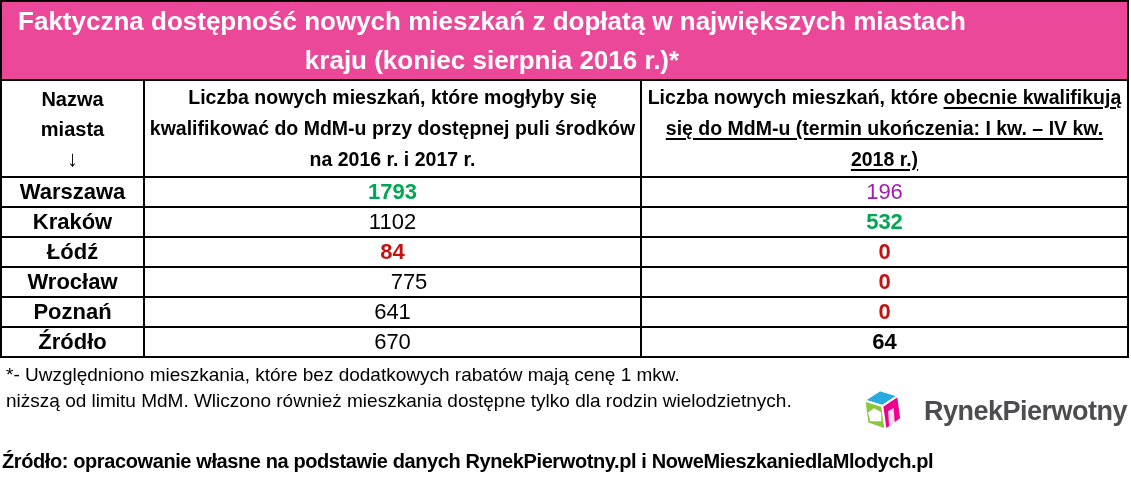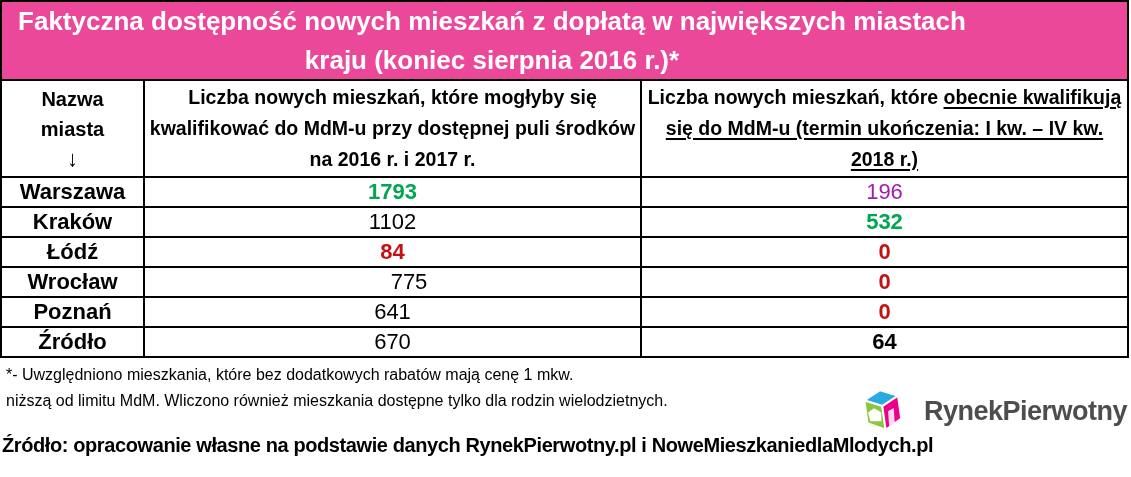--- a/index.html
+++ b/index.html
@@ -50,25 +50,25 @@
   th.city-h .arrow{display:block;font-size:22px;}
   th.col-h{font-size:19.5px;line-height:31px;}
   .u{text-decoration:underline;text-decoration-thickness:2px;text-underline-offset:3px;}
   tbody td{height:28px;font-size:22px;line-height:28px;}
   td.city{font-weight:bold;}
   td.num{font-weight:400;}
   
   .footnote{
     margin:4px 0 16px 6px;
     width:900px;
-    font-size:16px;line-height:26px;
+    font-size:19px;line-height:26px;
     font-weight:400;
   }
   .source{
-    position:absolute;left:2px;bottom:20px;width:1127px;
+    position:absolute;left:2px;bottom:4px;width:1127px;
     font-size:20px;font-weight:bold;
     letter-spacing:-0.4px;
     white-space:nowrap;
   }
   .logo{
     position:absolute;right:4px;top:388px;
     display:flex;align-items:center;gap:20px;
   }
   .logo .logo-text{
     color:#4D4D4F;

